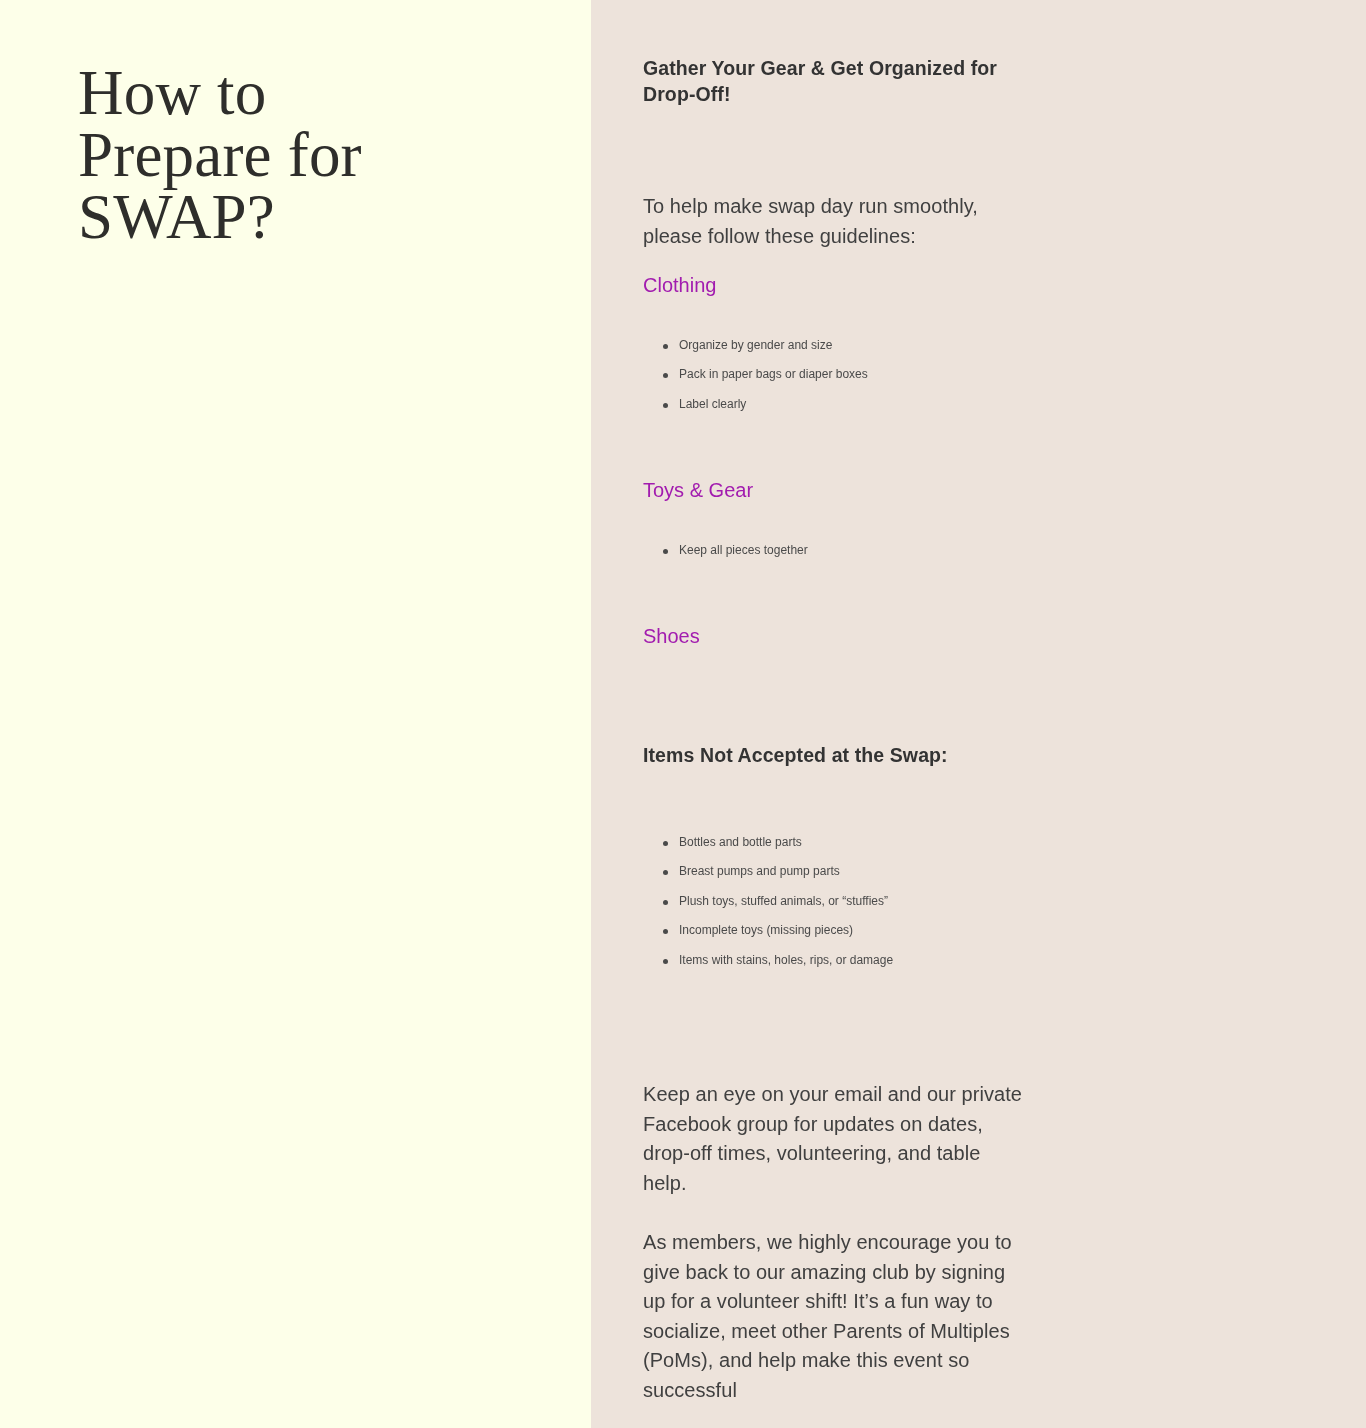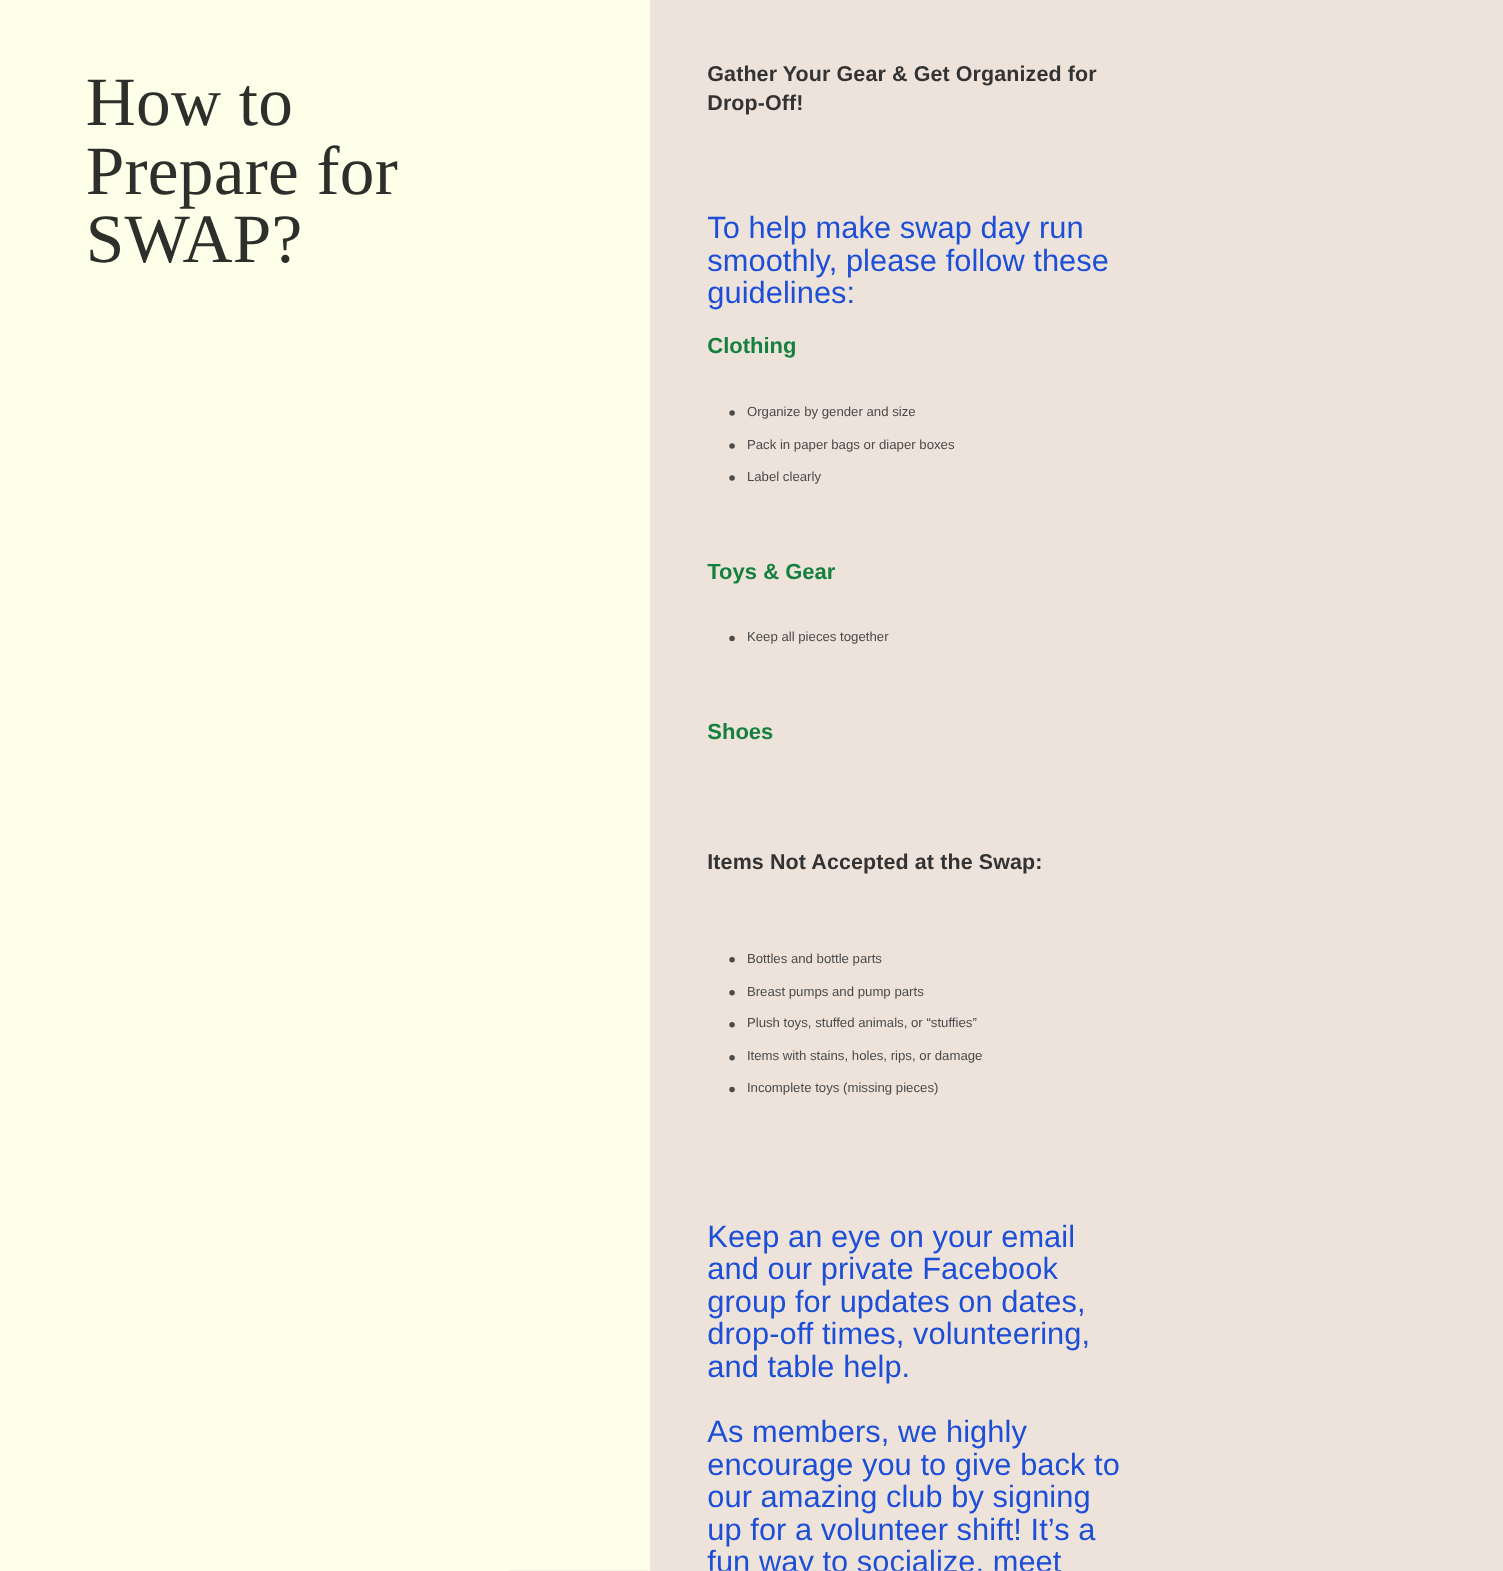--- a/index.html
+++ b/index.html
@@ -51,32 +51,32 @@
 
   .section-heading {
     font-size: 19.5px;
     line-height: 26px;
     font-weight: 700;
     color: #333333;
     letter-spacing: 0.1px;
   }
 
   .body-text {
-    font-size: 28px;
+    font-size: 20px;
     line-height: 29.5px;
     font-weight: 400;
-    color: #1d4ed8;
+    color: #404040;
     letter-spacing: 0.05px;
   }
 
   .label-text {
     font-size: 20px;
     line-height: 29.5px;
-    font-weight: 700;
-    color: #15803d;
+    font-weight: 400;
+    color: #a21caf;
   }
 
   ul.bullets {
     list-style: none;
     margin: 0;
     padding: 0;
   }
 
   ul.bullets > li {
     position: relative;
@@ -156,22 +156,22 @@
     <div class="sp-60"></div>
 
     <h2 class="section-heading">Items Not Accepted at the Swap:</h2>
 
     <div class="sp-60"></div>
 
     <ul class="bullets">
       <li>Bottles and bottle parts</li>
       <li>Breast pumps and pump parts</li>
       <li>Plush toys, stuffed animals, or “stuffies”</li>
+      <li>Incomplete toys (missing pieces)</li>
       <li>Items with stains, holes, rips, or damage</li>
-      <li>Incomplete toys (missing pieces)</li>
     </ul>
 
     <div class="sp-105"></div>
 
     <p class="body-text">Keep an eye on your email and our private Facebook group for updates on dates, drop-off times, volunteering, and table help.</p>
 
     <div class="sp-30"></div>
 
     <p class="body-text">As members, we highly encourage you to give back to our amazing club by signing up for a volunteer shift! It’s a fun way to socialize, meet other Parents of Multiples (PoMs), and help make this event so successful</p>
 

